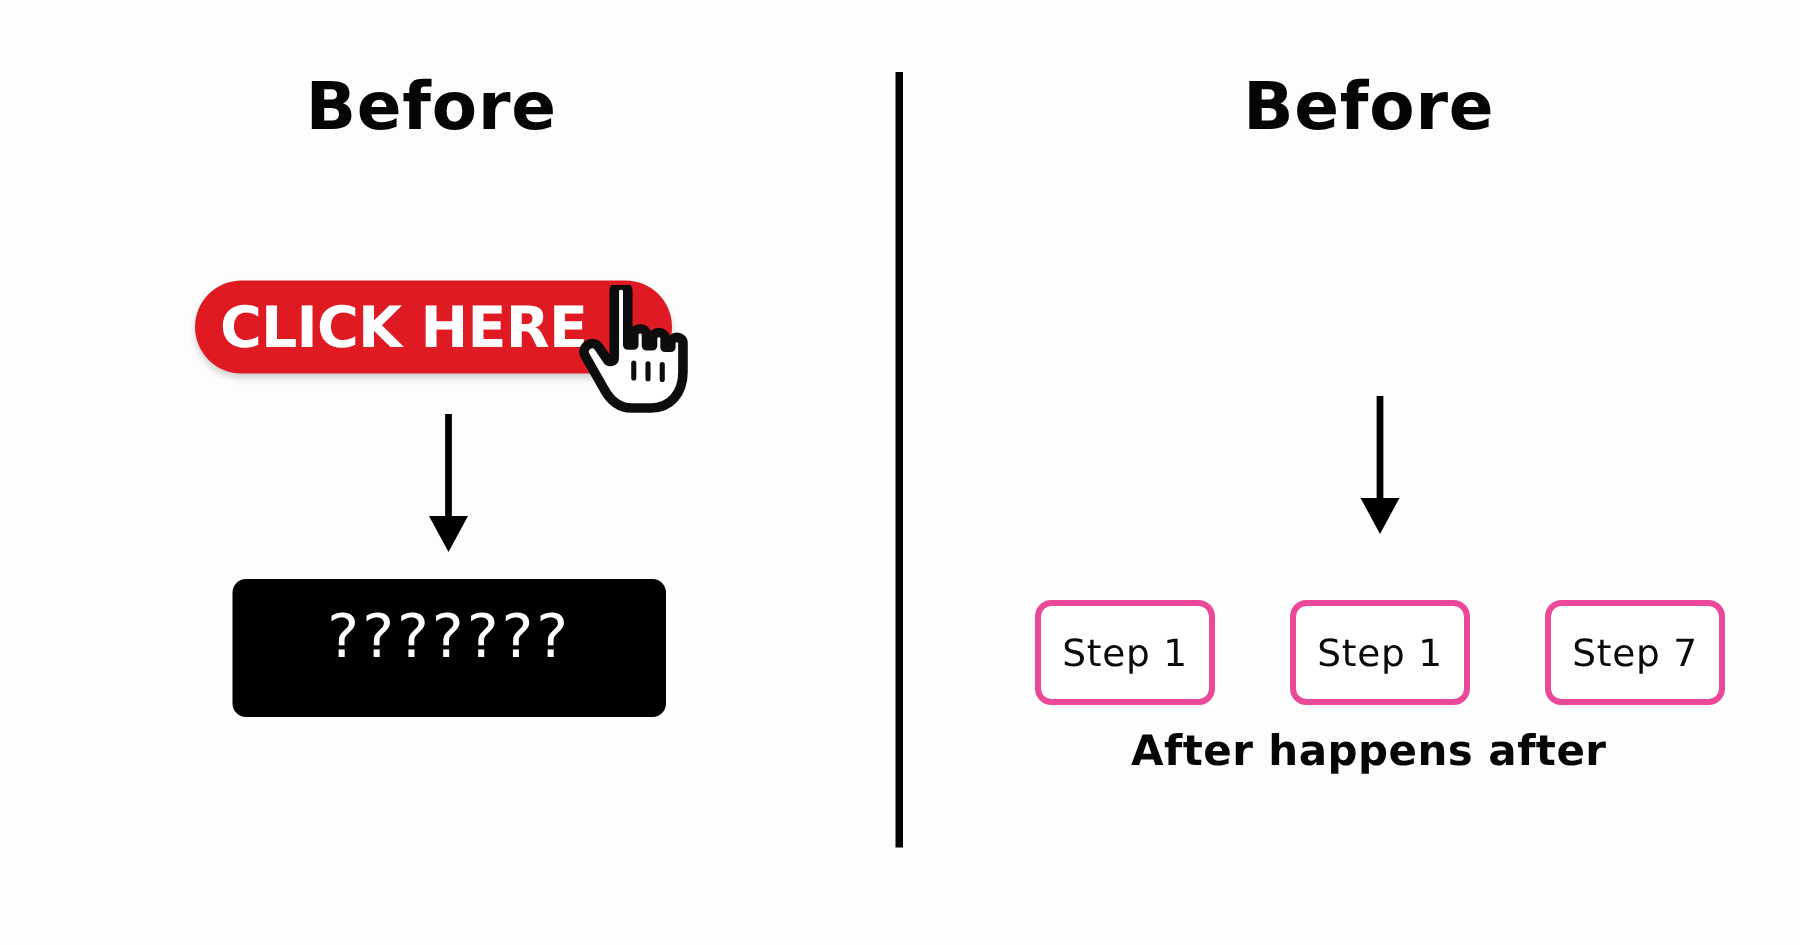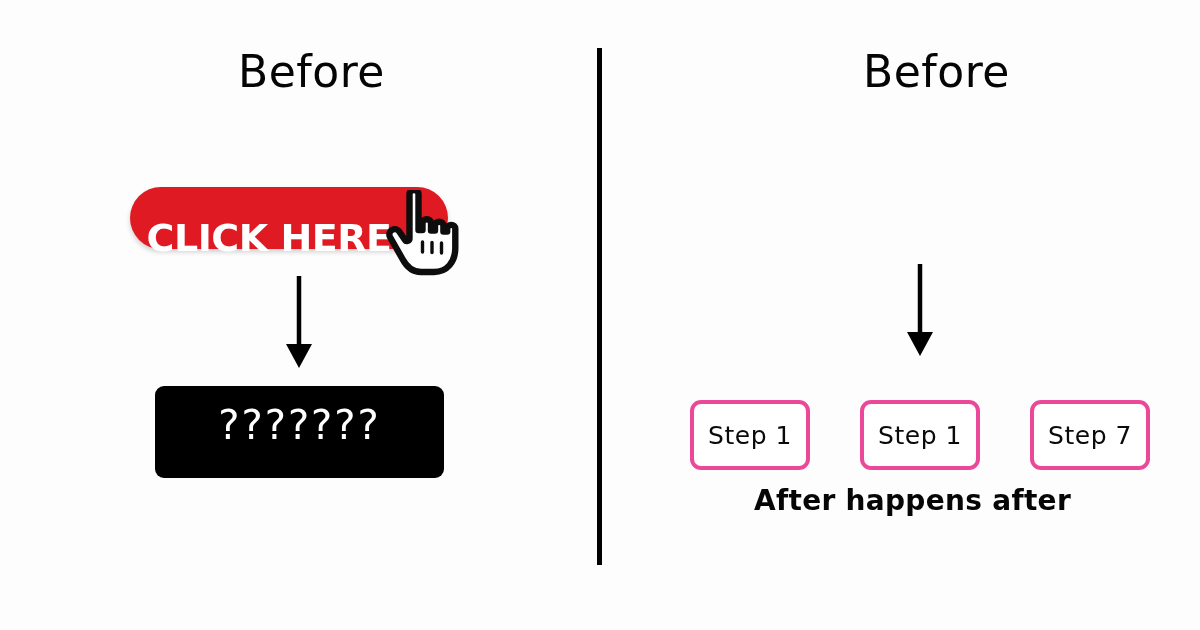--- a/index.html
+++ b/index.html
@@ -31,26 +31,25 @@
     height: 517px;
     background: #000000;
   }
 
   
   .panel-title {
     position: absolute;
     top: 46px;
     font-family: "DejaVu Sans", sans-serif;
     font-size: 44px;
-    font-weight: 400;
+    font-weight: 700;
     letter-spacing: 0.5px;
     color: #050505;
     text-align: center;
     white-space: nowrap;
-    margin-left: 24px;
   }
   .panel-title.before { left: 0px;   width: 575px; }
   .panel-title.after  { left: 625px; width: 575px; }
 
   
   .click-here-btn {
     position: absolute;
     left: 130px;
     top: 187px;
     width: 318px;
@@ -67,21 +66,20 @@
     height: 62px;
     display: flex;
     align-items: center;
     justify-content: center;
     color: #ffffff;
     font-family: "DejaVu Sans", sans-serif;
     font-size: 38px;
     font-weight: bold;
     letter-spacing: -0.5px;
     white-space: nowrap;
-    margin-top: 20px;
   }
 
   
   .hand-cursor {
     position: absolute;
     left: 384px;
     top: 190px;
     width: 80px;
     height: 86px;
   }

